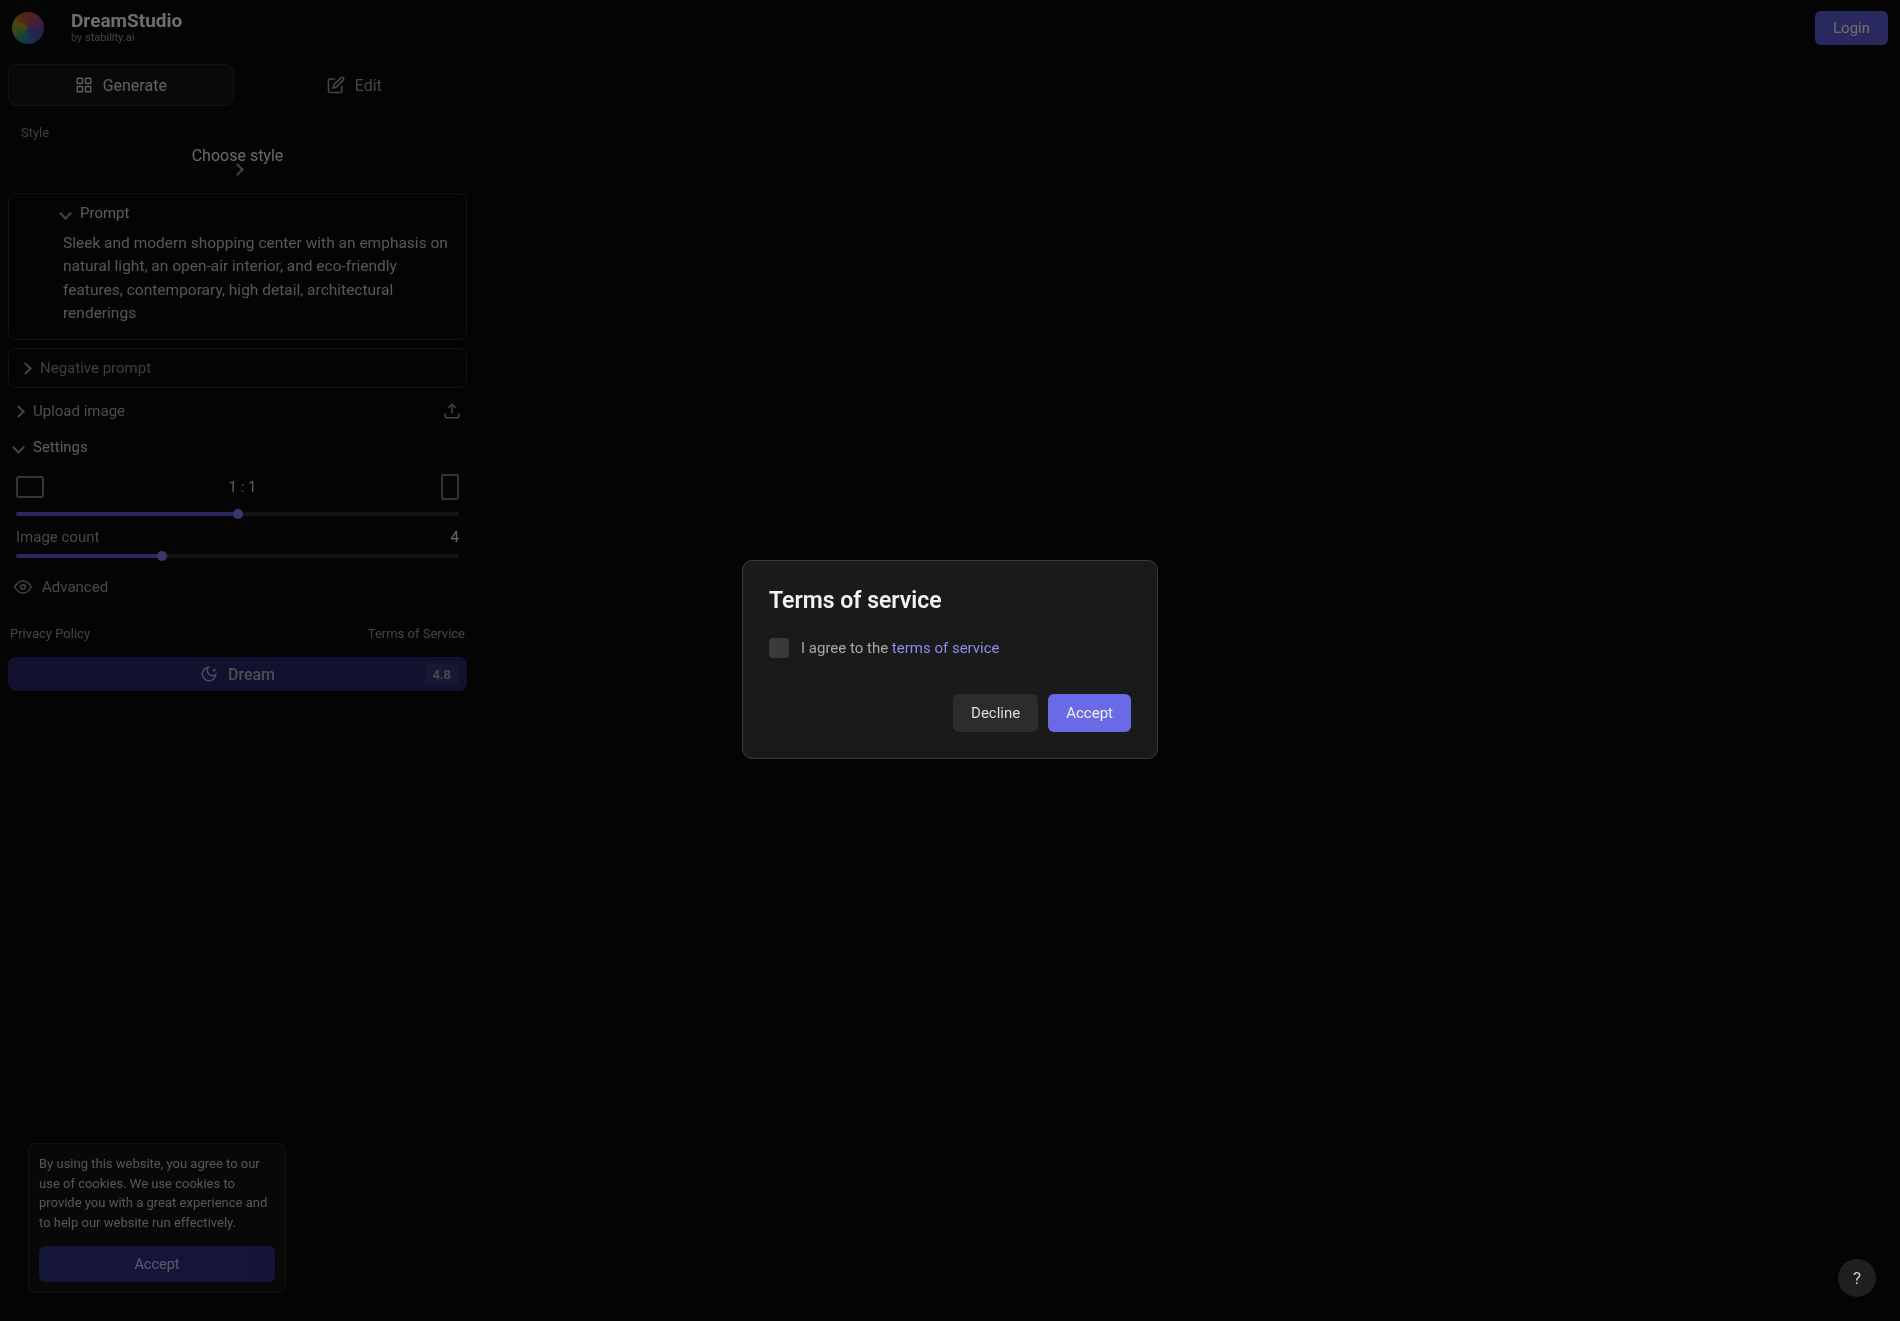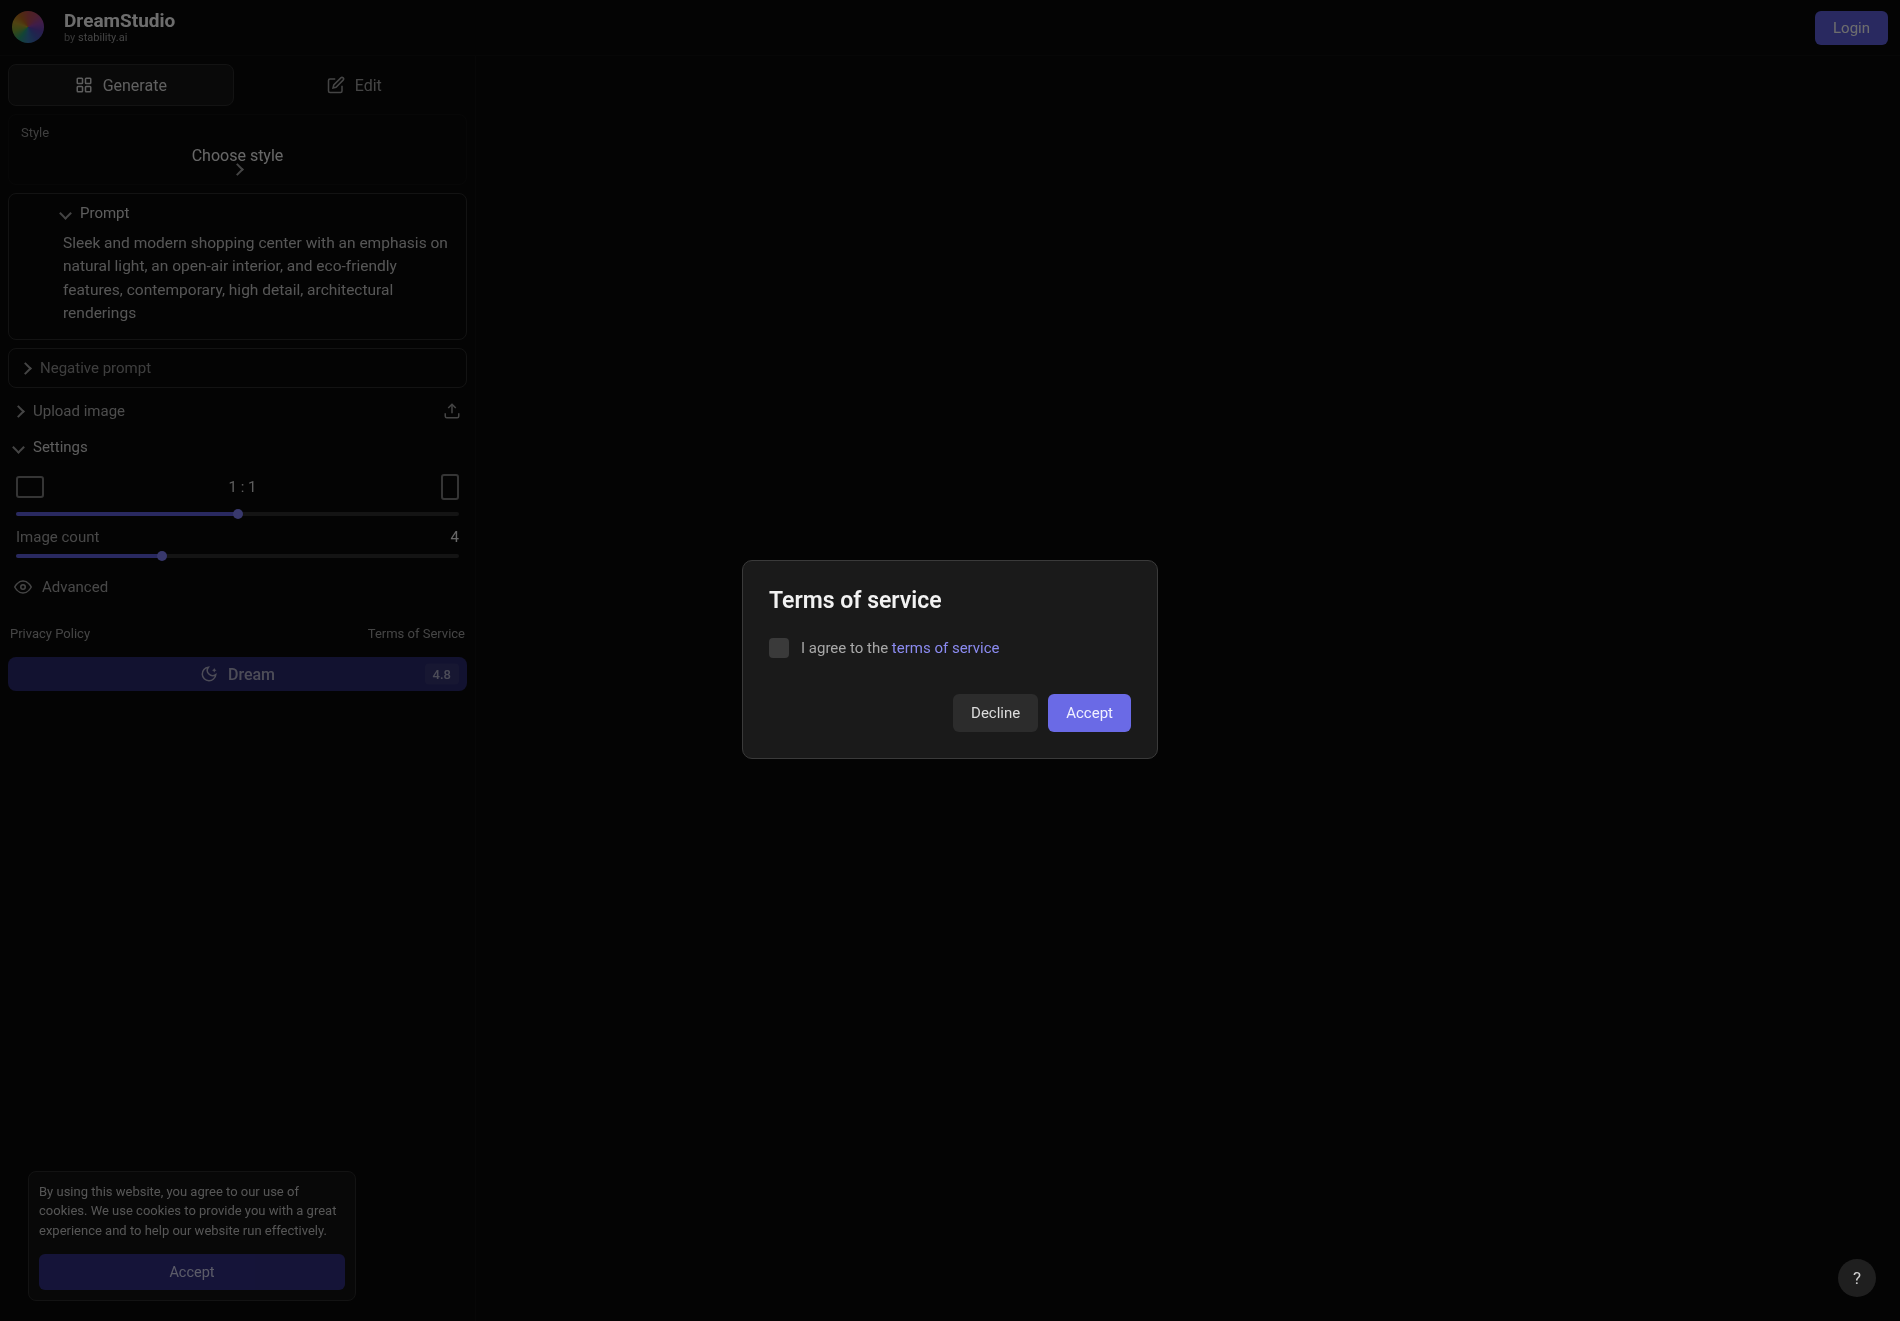--- a/index.html
+++ b/index.html
@@ -1,21 +1,21 @@
 <!DOCTYPE html>
 <html><head>
 <meta charset="utf-8">
 <style>
   * { box-sizing: border-box; margin: 0; padding: 0; font-family: -apple-system, BlinkMacSystemFont, "Segoe UI", Roboto, Helvetica, Arial, sans-serif; }
   html, body { width: 100%; height: 100%; background: #0a0a0a; color: #e5e5e5; overflow: hidden; }
   body { display: flex; flex-direction: column; position: relative; }
 
   
   .header { height: 56px; display:flex; align-items:center; justify-content:space-between; padding: 0 12px; border-bottom: 1px solid rgba(255,255,255,0.03); }
-  .brand { display:flex; align-items:center; gap:20px; }
+  .brand { display:flex; align-items:flex-end; gap:27px; }
   .brand-logo { width:32px; height:32px; border-radius:50%; background: conic-gradient(from 0deg, #ff6b6b, #f06595, #cc5de8, #845ef7, #5c7cfa, #4dabf7, #38d9a9, #a9e34b, #ffd43b, #ff922b, #ff6b6b); filter: brightness(0.7); }
   .brand-text { display:flex; flex-direction:column; line-height:1.1; }
   .brand-title { font-weight:700; font-size:19px; color:#f2f2f2; }
   .brand-sub { font-size:11px; color:#9a9a9a; }
   .brand-sub .by { color:#7a7a7a; }
   .login-btn { background:#5b5bd6; color:#f2f2f2; border:none; font-size:15px; padding:8px 18px; border-radius:6px; cursor:pointer;margin-left:16px; }
 
   
   .main { flex:1; display:flex; min-height:0; }
   .sidebar { width: 476px; display:flex; flex-direction:column; padding:8px; gap:8px; border-right:1px solid rgba(255,255,255,0.03); position:relative; }
@@ -63,21 +63,21 @@
 
   
   .footer-links { display:flex; justify-content:space-between; padding:4px 2px; font-size:13px; color:#9a9a9a; margin-top:8px; }
   .footer-links span { cursor:pointer; }
 
   
   .dream-btn { display:flex; align-items:center; justify-content:center; gap:10px; width:100%; height:34px; margin-top:4px; background:#34328a; color:#dedeff; border:none; border-radius:8px; font-size:16px; font-weight:500; cursor:pointer; position:relative; opacity:0.75; }
   .dream-badge { position:absolute; right:8px; top:50%; transform:translateY(-50%); font-size:13px; background:rgba(255,255,255,0.08); padding:3px 8px; border-radius:4px; color:#dedeff; }
 
   
-  .cookie-toast { position:absolute; left:28px; bottom:20px; width:328px; background:#121212; border:1px solid #2a2a2a; border-radius:8px; padding:10px; z-index:20; }
+  .cookie-toast { position:absolute; left:28px; bottom:28px; width:258px; background:#121212; border:1px solid #2a2a2a; border-radius:8px; padding:10px; z-index:20; }
   .cookie-text { font-size:13px; line-height:1.5; color:#bfbfbf; margin-bottom:14px; }
   .cookie-accept { width:100%; height:36px; background:#34328a; border:none; border-radius:6px; color:#dedeff; font-size:14.5px; cursor:pointer; opacity:0.9; }
 
   
   .overlay { position:fixed; inset:0; background:rgba(0,0,0,0.55); display:flex; align-items:flex-start; justify-content:center; z-index:50; }
   .modal { width:416px; background:#1a1a1a; border:1px solid #3a3a3a; border-radius:10px; padding:26px; margin-top: 560px; }
   .modal-title { font-size:23px; font-weight:600; color:#f2f2f2; margin-bottom:24px; }
   .modal-agree { display:flex; align-items:center; gap:12px; margin-bottom:36px;margin-top:16px; }
   .check { width:20px; height:20px; border-radius:4px; background:#3a3a3a; cursor:pointer; }
   .agree-text { font-size:15px; color:#a8a8a8; }

